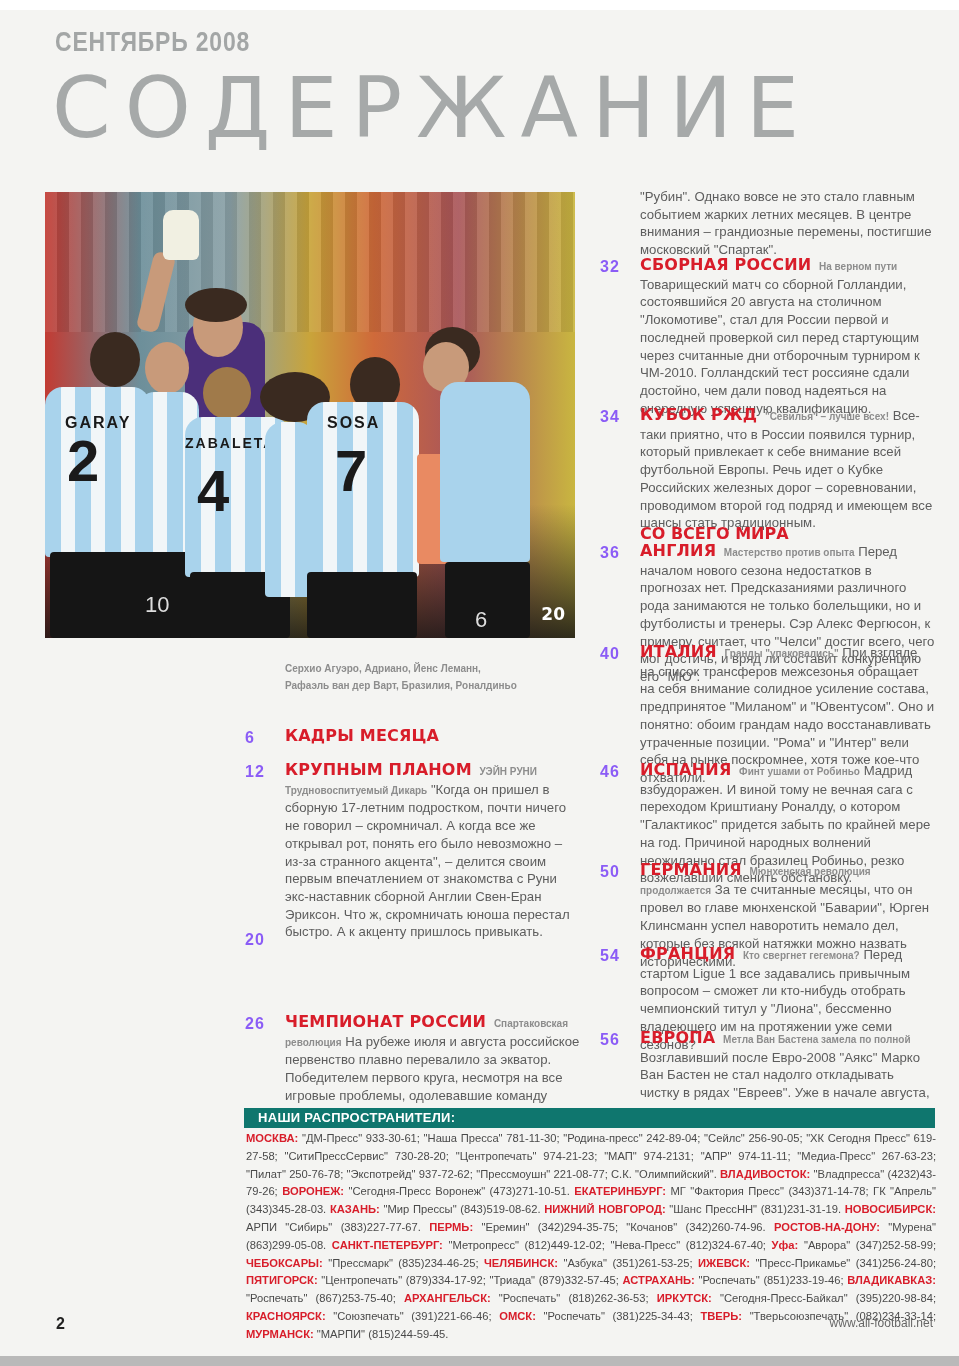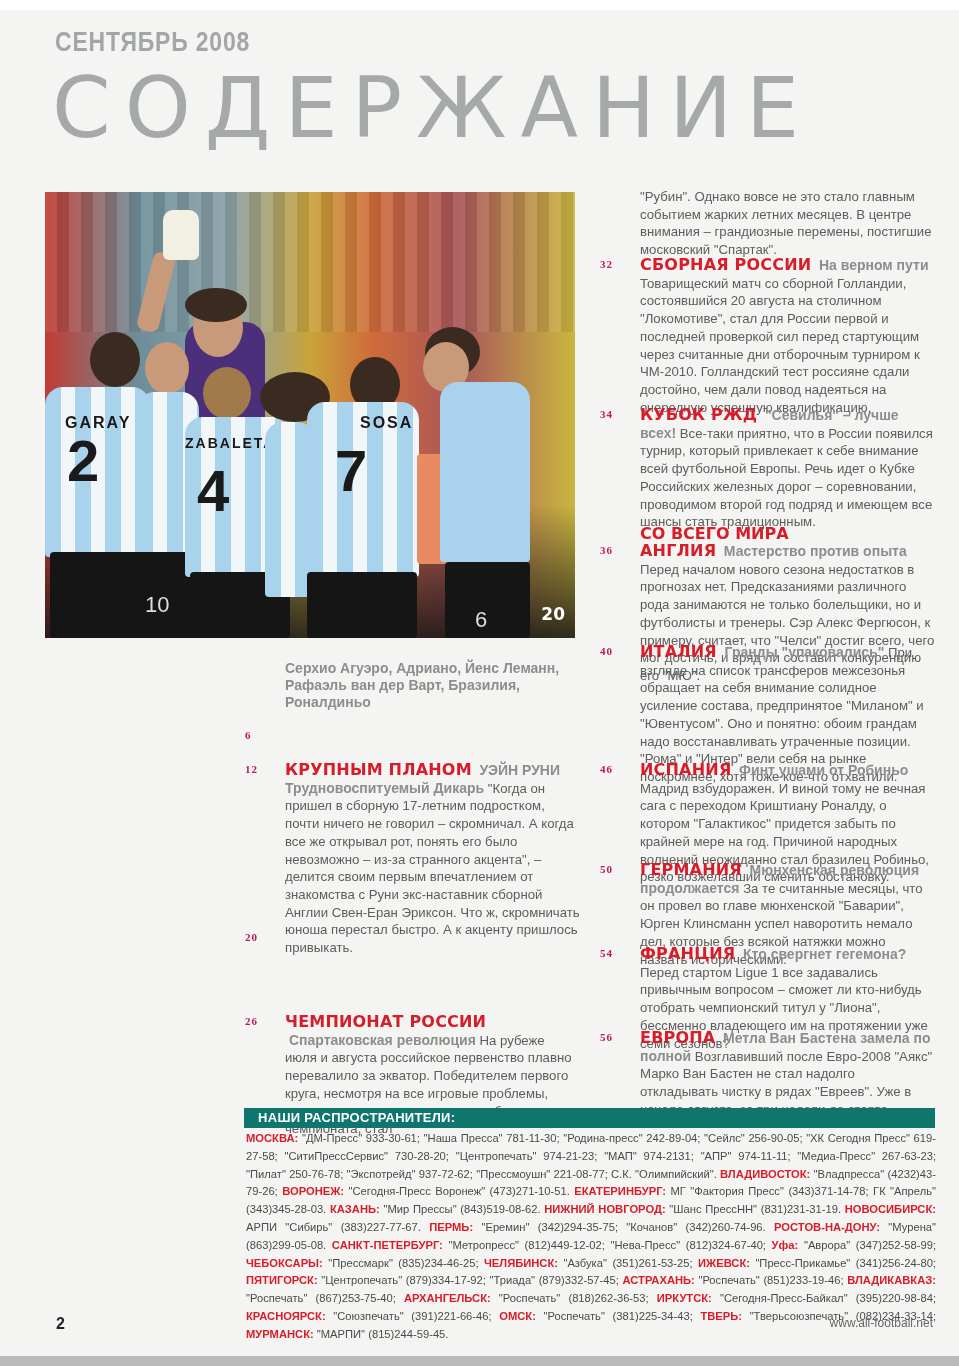--- a/index.html
+++ b/index.html
@@ -64,35 +64,35 @@
   .gk-arm { position: absolute; left: 100px; top: 60px; width: 22px; height: 80px; background: #c89a7a; transform: rotate(14deg); border-radius: 8px; }
   .gk-shirt { position: absolute; left: 140px; top: 130px; width: 80px; height: 110px; background: #4b2f7a; border-radius: 20px 20px 4px 4px; }
   .photo-page-badge {
     position: absolute; right: 10px; bottom: 14px;
     font-family: "DejaVu Sans", sans-serif; font-weight: bold; color: #ffffff; font-size: 17px;
   }
 
   
   .toc-item { position: absolute; }
   .toc-num {
-    position: absolute; font-family: Liberation Serif, serif; font-weight: bold;
-    font-size: 11px; color: #be185d; letter-spacing: 1px;
+    position: absolute; font-family: Liberation Sans, sans-serif; font-weight: bold;
+    font-size: 16px; color: #8b5cf6; letter-spacing: 1px;
   }
   .toc-text {
     font-family: "Liberation Sans", sans-serif;
     font-size: 13.2px; line-height: 17.7px; color: #5d5d5d;
     text-align: left;
   }
   .toc-title {
     font-family: "DejaVu Sans", sans-serif; font-weight: bold;
     color: #d81d2a; font-size: 16px; letter-spacing: 0.2px;
   }
   .toc-sub {
     font-family: "Liberation Sans", sans-serif; font-weight: bold;
-    color: #8d8d8d; font-size: 14px; margin-left: 4px;
+    color: #8d8d8d; font-size: 10px; margin-left: 4px;
   }
   .section-head {
     font-family: "DejaVu Sans", sans-serif; font-weight: bold;
     color: #d81d2a; font-size: 16px;
   }
 
   
   .dist-bar {
     position: absolute; left: 244px; top: 1108px; width: 691px; height: 20px;
     background: #0f766e;
@@ -149,21 +149,21 @@
   <div class="shirt" style="left:140px;top:225px;width:105px;height:160px;"></div>
   <div class="jersey-name" style="left:140px;top:243px;font-size:14px;">ZABALETA</div>
   <div class="jersey-num" style="left:152px;top:270px;">4</div>
   <div class="shorts" style="left:145px;top:380px;width:100px;height:66px;"></div>
 
   <div class="head" style="left:215px;top:180px;width:70px;height:50px;"></div>
   <div class="shirt" style="left:220px;top:230px;width:50px;height:175px;"></div>
 
   <div class="head" style="left:305px;top:165px;width:50px;height:55px;"></div>
   <div class="shirt" style="left:262px;top:210px;width:112px;height:175px;"></div>
-  <div class="jersey-name" style="left:282px;top:222px;margin-left:33px;">SOSA</div>
+  <div class="jersey-name" style="left:282px;top:222px;">SOSA</div>
   <div class="jersey-num" style="left:290px;top:250px;">7</div>
   <div class="shorts" style="left:262px;top:380px;width:110px;height:66px;"></div>
 
   <div style="position:absolute;left:372px;top:262px;width:40px;height:110px;background:#e98a62;border-radius:4px;"></div>
 
   <div class="head" style="left:380px;top:135px;width:55px;height:50px;"></div>
   <div class="face" style="left:378px;top:150px;width:46px;height:50px;"></div>
   <div class="shirt" style="left:395px;top:190px;width:90px;height:180px;background:#a9d3ec;"></div>
   <div class="shorts" style="left:400px;top:370px;width:85px;height:76px;"></div>
   <div class="shorts-num" style="left:430px;top:415px;">6</div>
@@ -171,20 +171,23 @@
   <div class="photo-page-badge">20</div>
 </div>
 
 <div class="toc-item" style="left:285px;top:660px;width:290px;">
   <div class="toc-sub" style="margin-left:0;display:block;line-height:17px;">Серхио Агуэро, Адриано, Йенс Леманн,</div>
   <div class="toc-sub" style="margin-left:0;display:block;line-height:17px;">Рафаэль ван дер Варт, Бразилия, Роналдиньо</div>
 </div>
 
 <div class="toc-item" style="left:245px;top:727px;width:335px;">
   <div class="toc-num" style="left:0;top:2px;">6</div>
+  <div class="toc-text" style="margin-left:40px;">
+    <span class="toc-title">КАДРЫ МЕСЯЦА</span>
+  </div>
 </div>
 
 <div class="toc-item" style="left:245px;top:761px;width:335px;">
   <div class="toc-num" style="left:0;top:2px;">12</div>
   <div class="toc-text" style="margin-left:40px;">
     <span class="toc-title">КРУПНЫМ ПЛАНОМ</span>
     <span class="toc-sub">УЭЙН РУНИ Трудновоспитуемый Дикарь</span>
     <span>"Когда он пришел в сборную 17-летним подростком, почти ничего не говорил – скромничал. А когда все же открывал рот, понять его было невозможно – из-за странного акцента", – делится своим первым впечатлением от знакомства с Руни экс-наставник сборной Англии Свен-Еран Эриксон. Что ж, скромничать юноша перестал быстро. А к акценту пришлось привыкать.</span>
   </div>
 </div>

